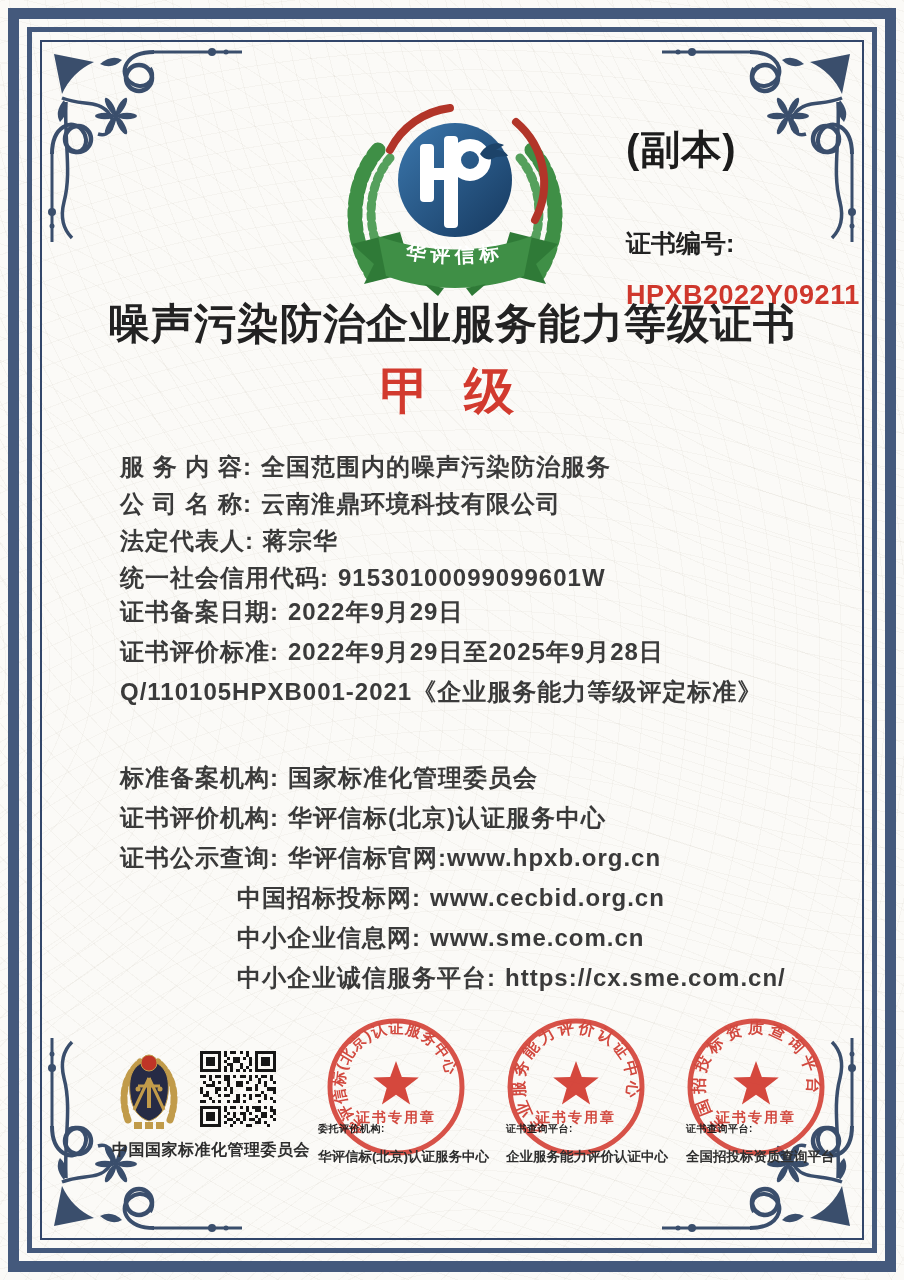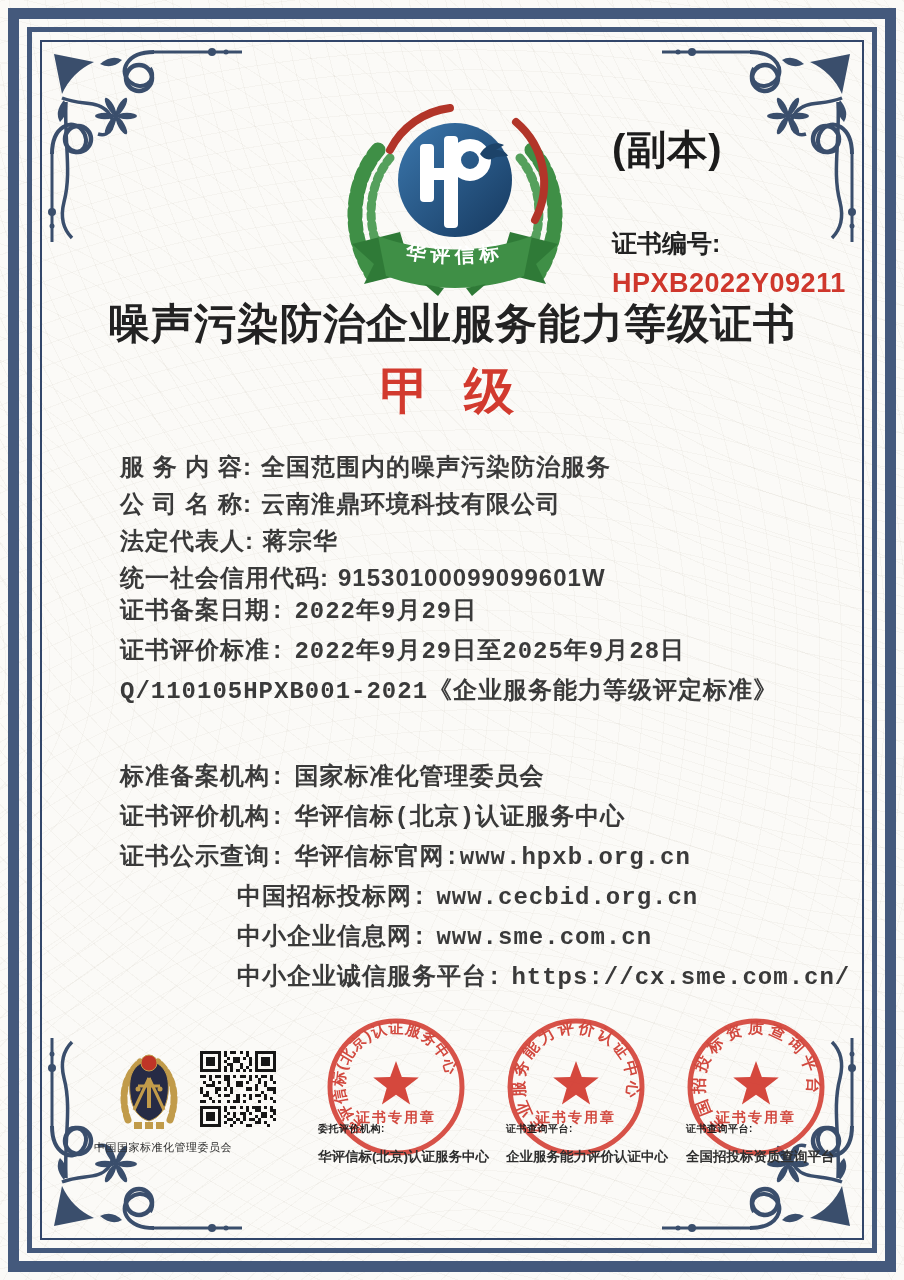--- a/index.html
+++ b/index.html
@@ -17,43 +17,43 @@
   .f-outer{position:absolute;inset:8px;border:11px solid #44597c;pointer-events:none;}
   .f-mid{position:absolute;inset:27px;border:5px solid #44597c;pointer-events:none;}
   .f-inner{position:absolute;inset:40px;border:2px solid #32466a;pointer-events:none;}
   .corner{position:absolute;width:200px;height:200px;pointer-events:none;}
   .corner.tl{left:42px;top:42px;}
   .corner.tr{right:42px;top:42px;transform:scaleX(-1);}
   .corner.bl{left:42px;bottom:42px;transform:scaleY(-1);}
   .corner.br{right:42px;bottom:42px;transform:scale(-1,-1);}
   
   .logo{position:absolute;left:320px;top:88px;width:270px;height:212px;}
-  .copy-block{position:absolute;left:612px;top:122px;width:240px;}
+  .copy-block{position:absolute;left:626px;top:122px;width:240px;}
   .copy-label{font-size:40px;font-weight:bold;color:#1c1c1c;letter-spacing:1px;}
   .certno-label{margin-top:50px;font-size:25px;font-weight:bold;color:#222;}
-  .certno-value{margin-top:8px;font-size:27px;font-weight:bold;color:#cf372c;letter-spacing:.5px;}
+  .certno-value{margin-top:20px;font-size:27px;font-weight:bold;color:#cf372c;letter-spacing:.5px;}
   
   .title{position:absolute;left:0;top:296px;width:100%;text-align:center;
          font-size:42px;font-weight:900;color:#222;letter-spacing:1px;}
   .grade{position:absolute;left:0;top:358px;width:100%;text-align:center;
          font-size:50px;font-weight:900;color:#d23a2e;letter-spacing:10px;}
   
   .blk{position:absolute;left:120px;font-size:24px;font-weight:600;color:#3a3a3a;letter-spacing:1px;}
   .blk .ln{line-height:37px;white-space:nowrap;}
-  .blk2 .ln,.blk3 .ln{line-height:40px;font-family:Liberation Mono, monospace;}
+  .blk2 .ln,.blk3 .ln{line-height:40px;}
   .blk .lbl{margin-right:9px;text-align:right;}
   .wrap-row{display:flex;white-space:normal;}
   .wrap-row .lbl{flex:none;}
   .wrap-row .val{max-width:492px;line-height:40px;}
   .indent{padding-left:117px;}
   
   .emblem{position:absolute;left:112px;top:1048px;width:74px;height:88px;}
   .qr{position:absolute;left:200px;top:1051px;width:76px;height:76px;}
-  .authority-caption{position:absolute;left:94px;top:1140px;width:216px;text-align:left;
-         font-size:11px;font-weight:normal;color:#2d2d2d;letter-spacing:.5px;}
+  .authority-caption{position:absolute;left:94px;top:1140px;width:216px;text-align:right;
+         font-size:16px;font-weight:bold;color:#2d2d2d;letter-spacing:.5px;}
   .seal{position:absolute;top:1012px;width:150px;height:150px;opacity:.92;}
   .seal1{left:321px;} .seal2{left:501px;} .seal3{left:681px;}
   .seal-cap{position:absolute;top:1116px;width:232px;line-height:26px;z-index:5;}
   .seal-cap .cl{font-size:10px;font-weight:bold;color:#1e1e1e;letter-spacing:.5px;display:block;}
   .seal-cap .cv{font-size:13.5px;font-weight:600;color:#2e2e2e;display:block;margin-top:2px;}
   .cap1{left:318px;} .cap2{left:506px;} .cap3{left:686px;}
 </style>
 </head>
 <body>
 

